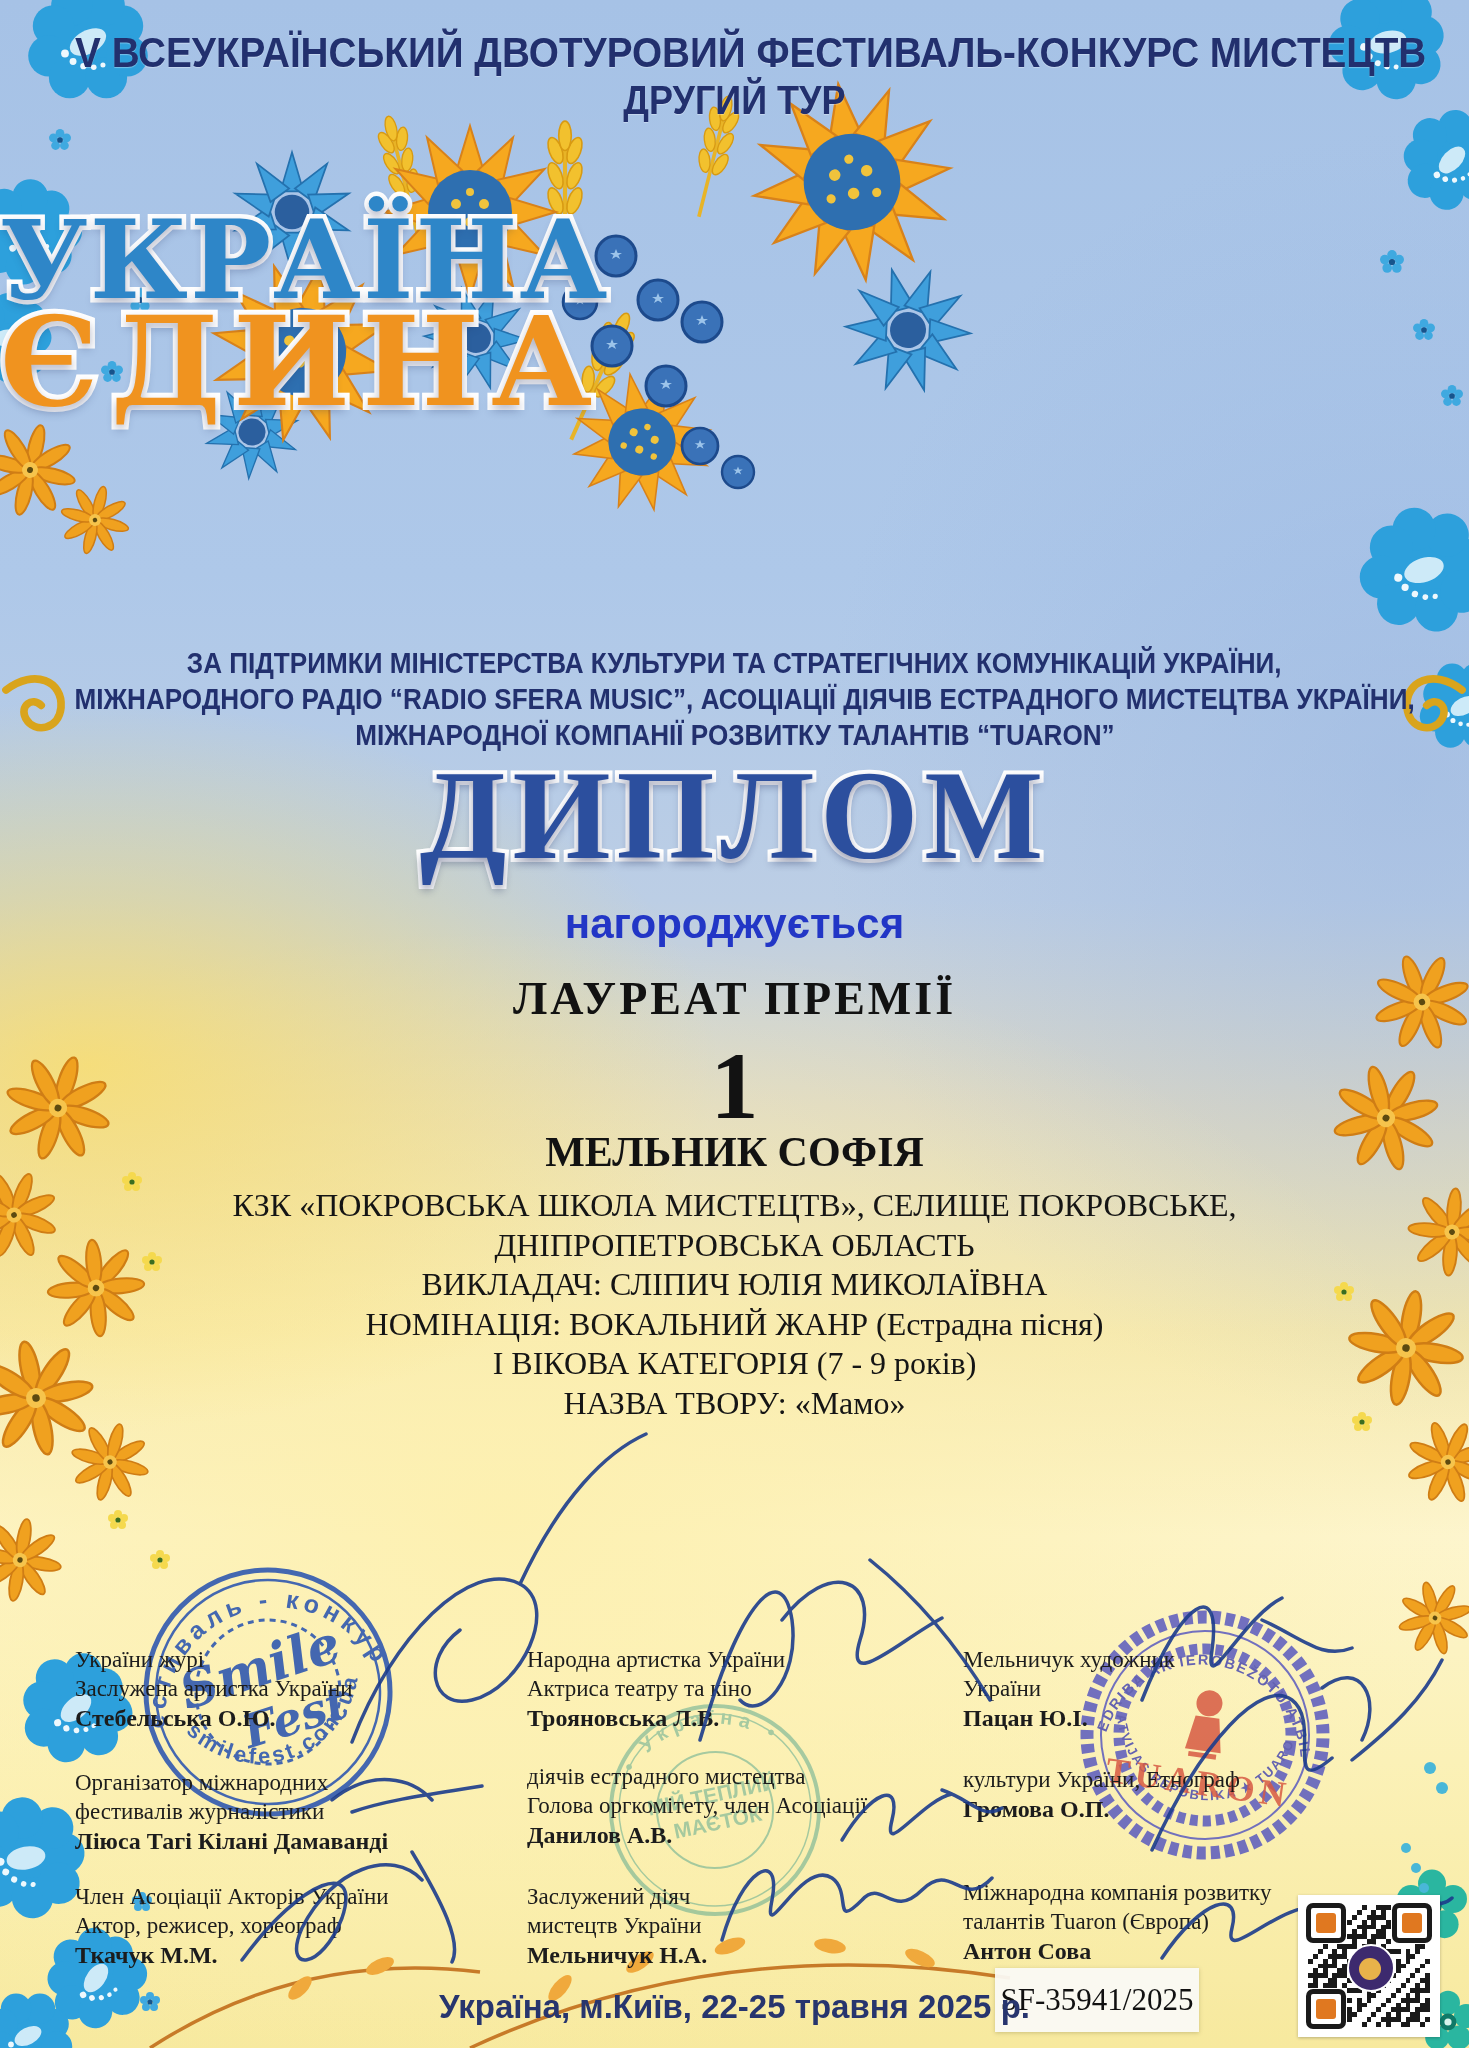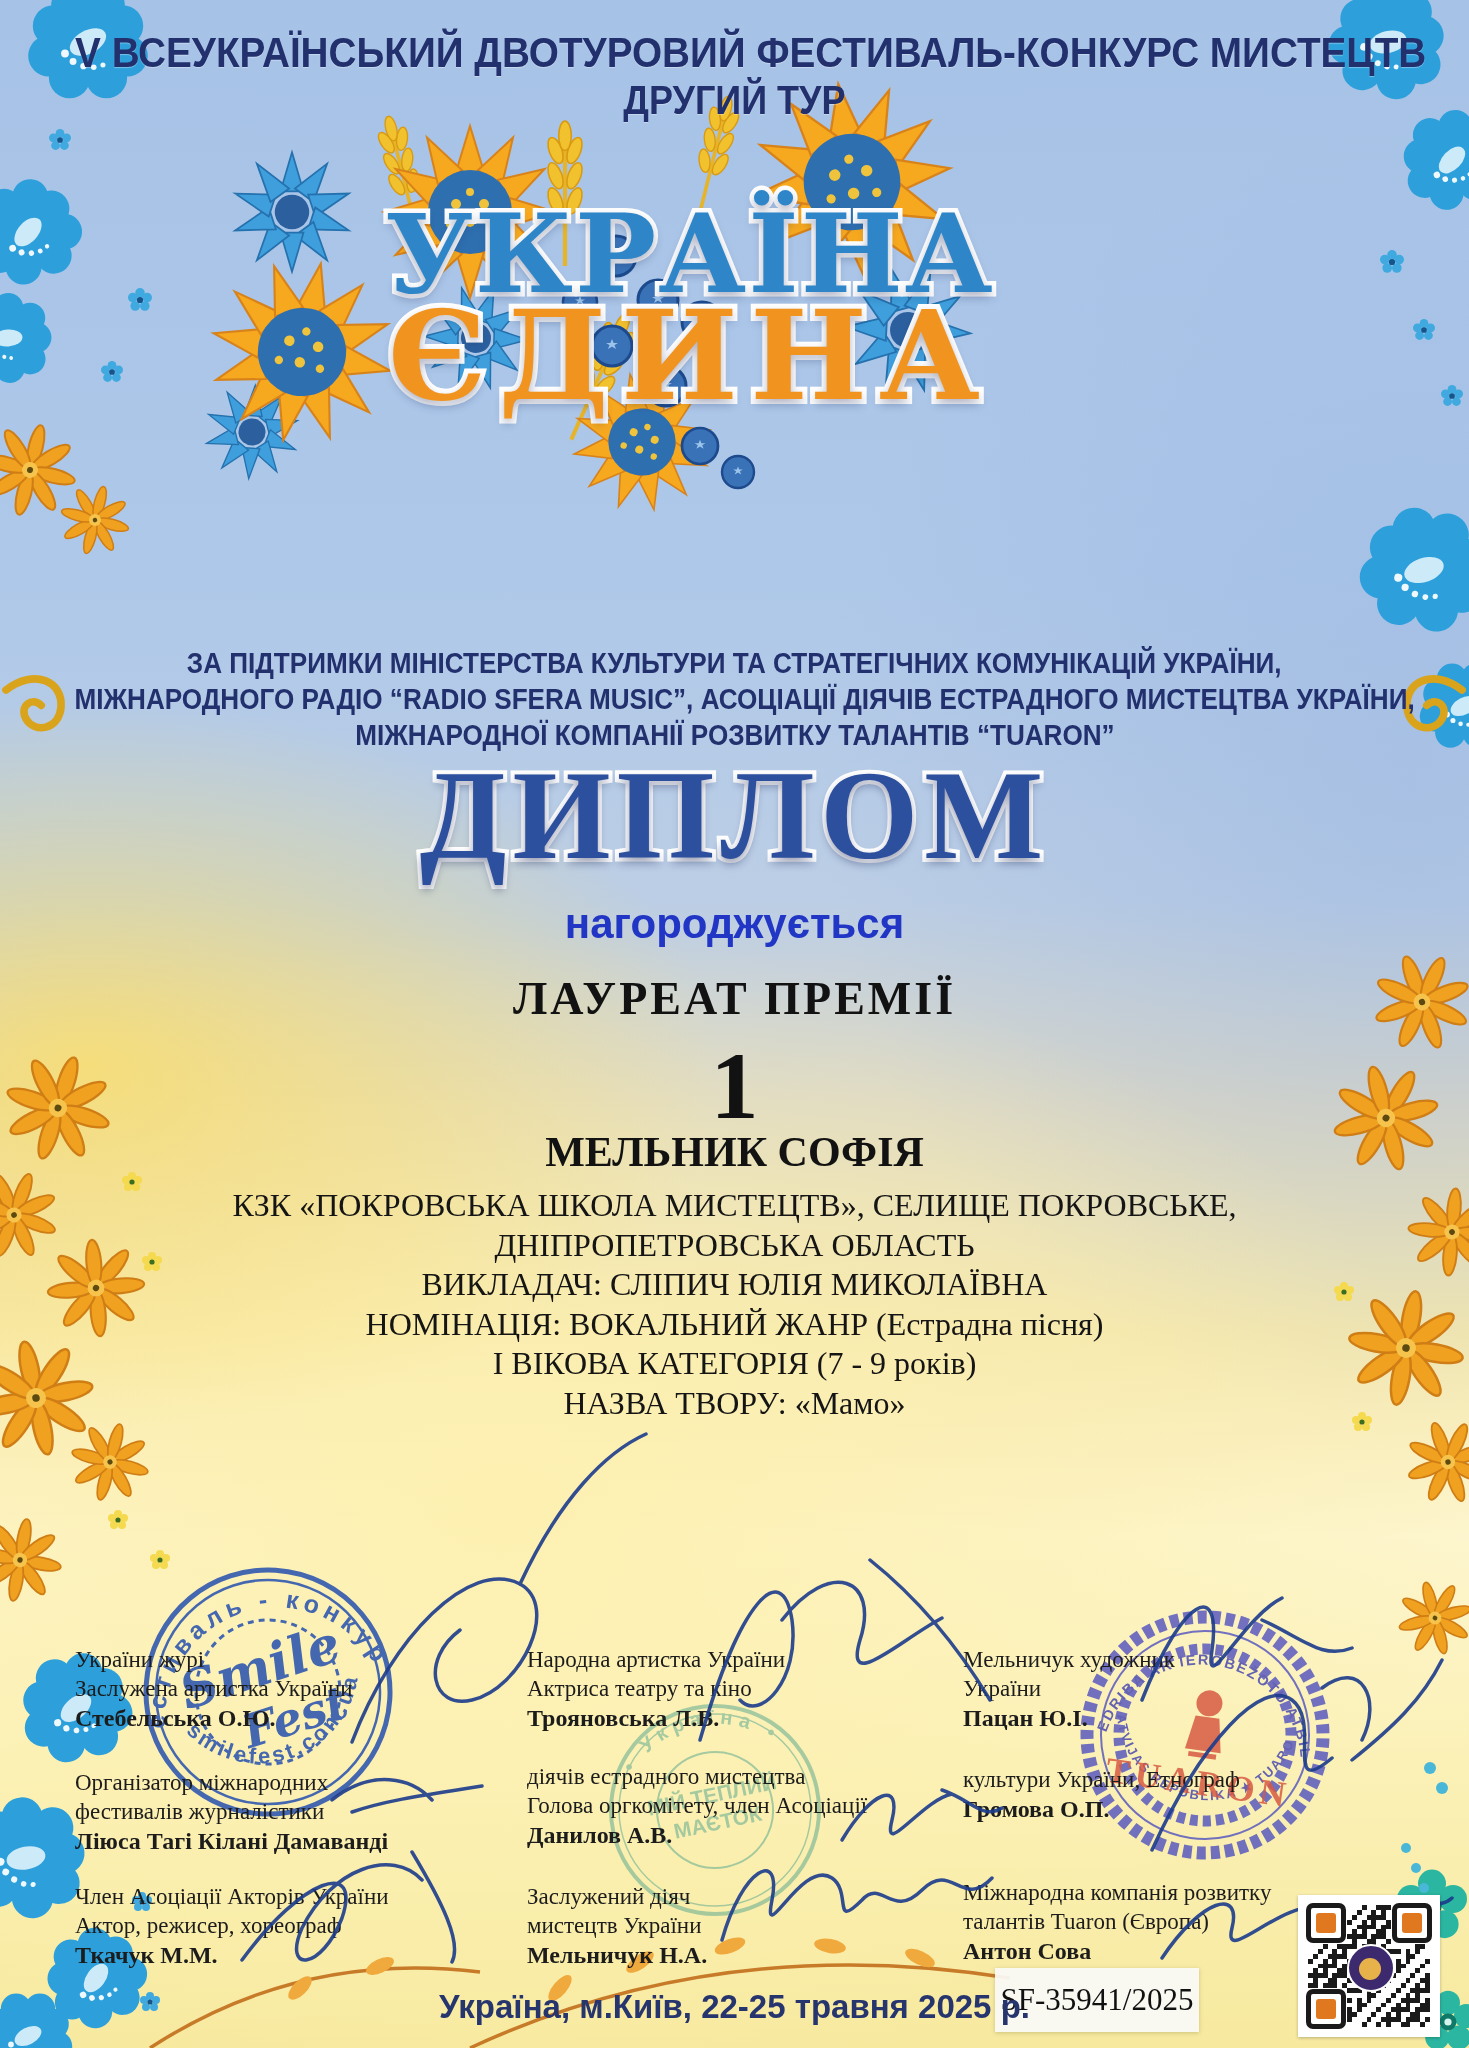--- a/index.html
+++ b/index.html
@@ -268,21 +268,21 @@
     </g>
   </svg>
 
   <div class="abs ctr" style="top:28px">
     <span class="hdr cond" style="font-size:43px">V ВСЕУКРАЇНСЬКИЙ ДВОТУРОВИЙ  ФЕСТИВАЛЬ-КОНКУРС МИСТЕЦТВ</span>
   </div>
   <div class="abs ctr" style="top:78px">
     <span class="hdr cond" style="font-size:40px">ДРУГИЙ ТУР</span>
   </div>
 
-  <div class="abs" style="left:0;top:200px;width:1380px;text-align:center">
+  <div class="abs" style="left:0;top:206px;width:1380px;text-align:left">
     <div class="logo-w" style="font-size:108px;color:#2e86c8;letter-spacing:2px">УКРАЇНА</div>
     <div class="logo-w" style="font-size:124px;color:#f0931f;letter-spacing:12px;margin-top:-14px;-webkit-text-stroke-width:10px">ЄДИНА</div>
   </div>
 
   <div class="abs ctr" style="top:645px">
     <div><span class="support cond">ЗА ПІДТРИМКИ МІНІСТЕРСТВА КУЛЬТУРИ ТА СТРАТЕГІЧНИХ КОМУНІКАЦІЙ УКРАЇНИ,</span></div>
     <div><span class="support cond">МІЖНАРОДНОГО РАДІО “RADIO SFERA MUSIC”, АСОЦІАЦІЇ ДІЯЧІВ ЕСТРАДНОГО МИСТЕЦТВА УКРАЇНИ,</span></div>
     <div><span class="support cond">МІЖНАРОДНОЇ КОМПАНІЇ РОЗВИТКУ ТАЛАНТІВ “TUARON”</span></div>
   </div>
 

